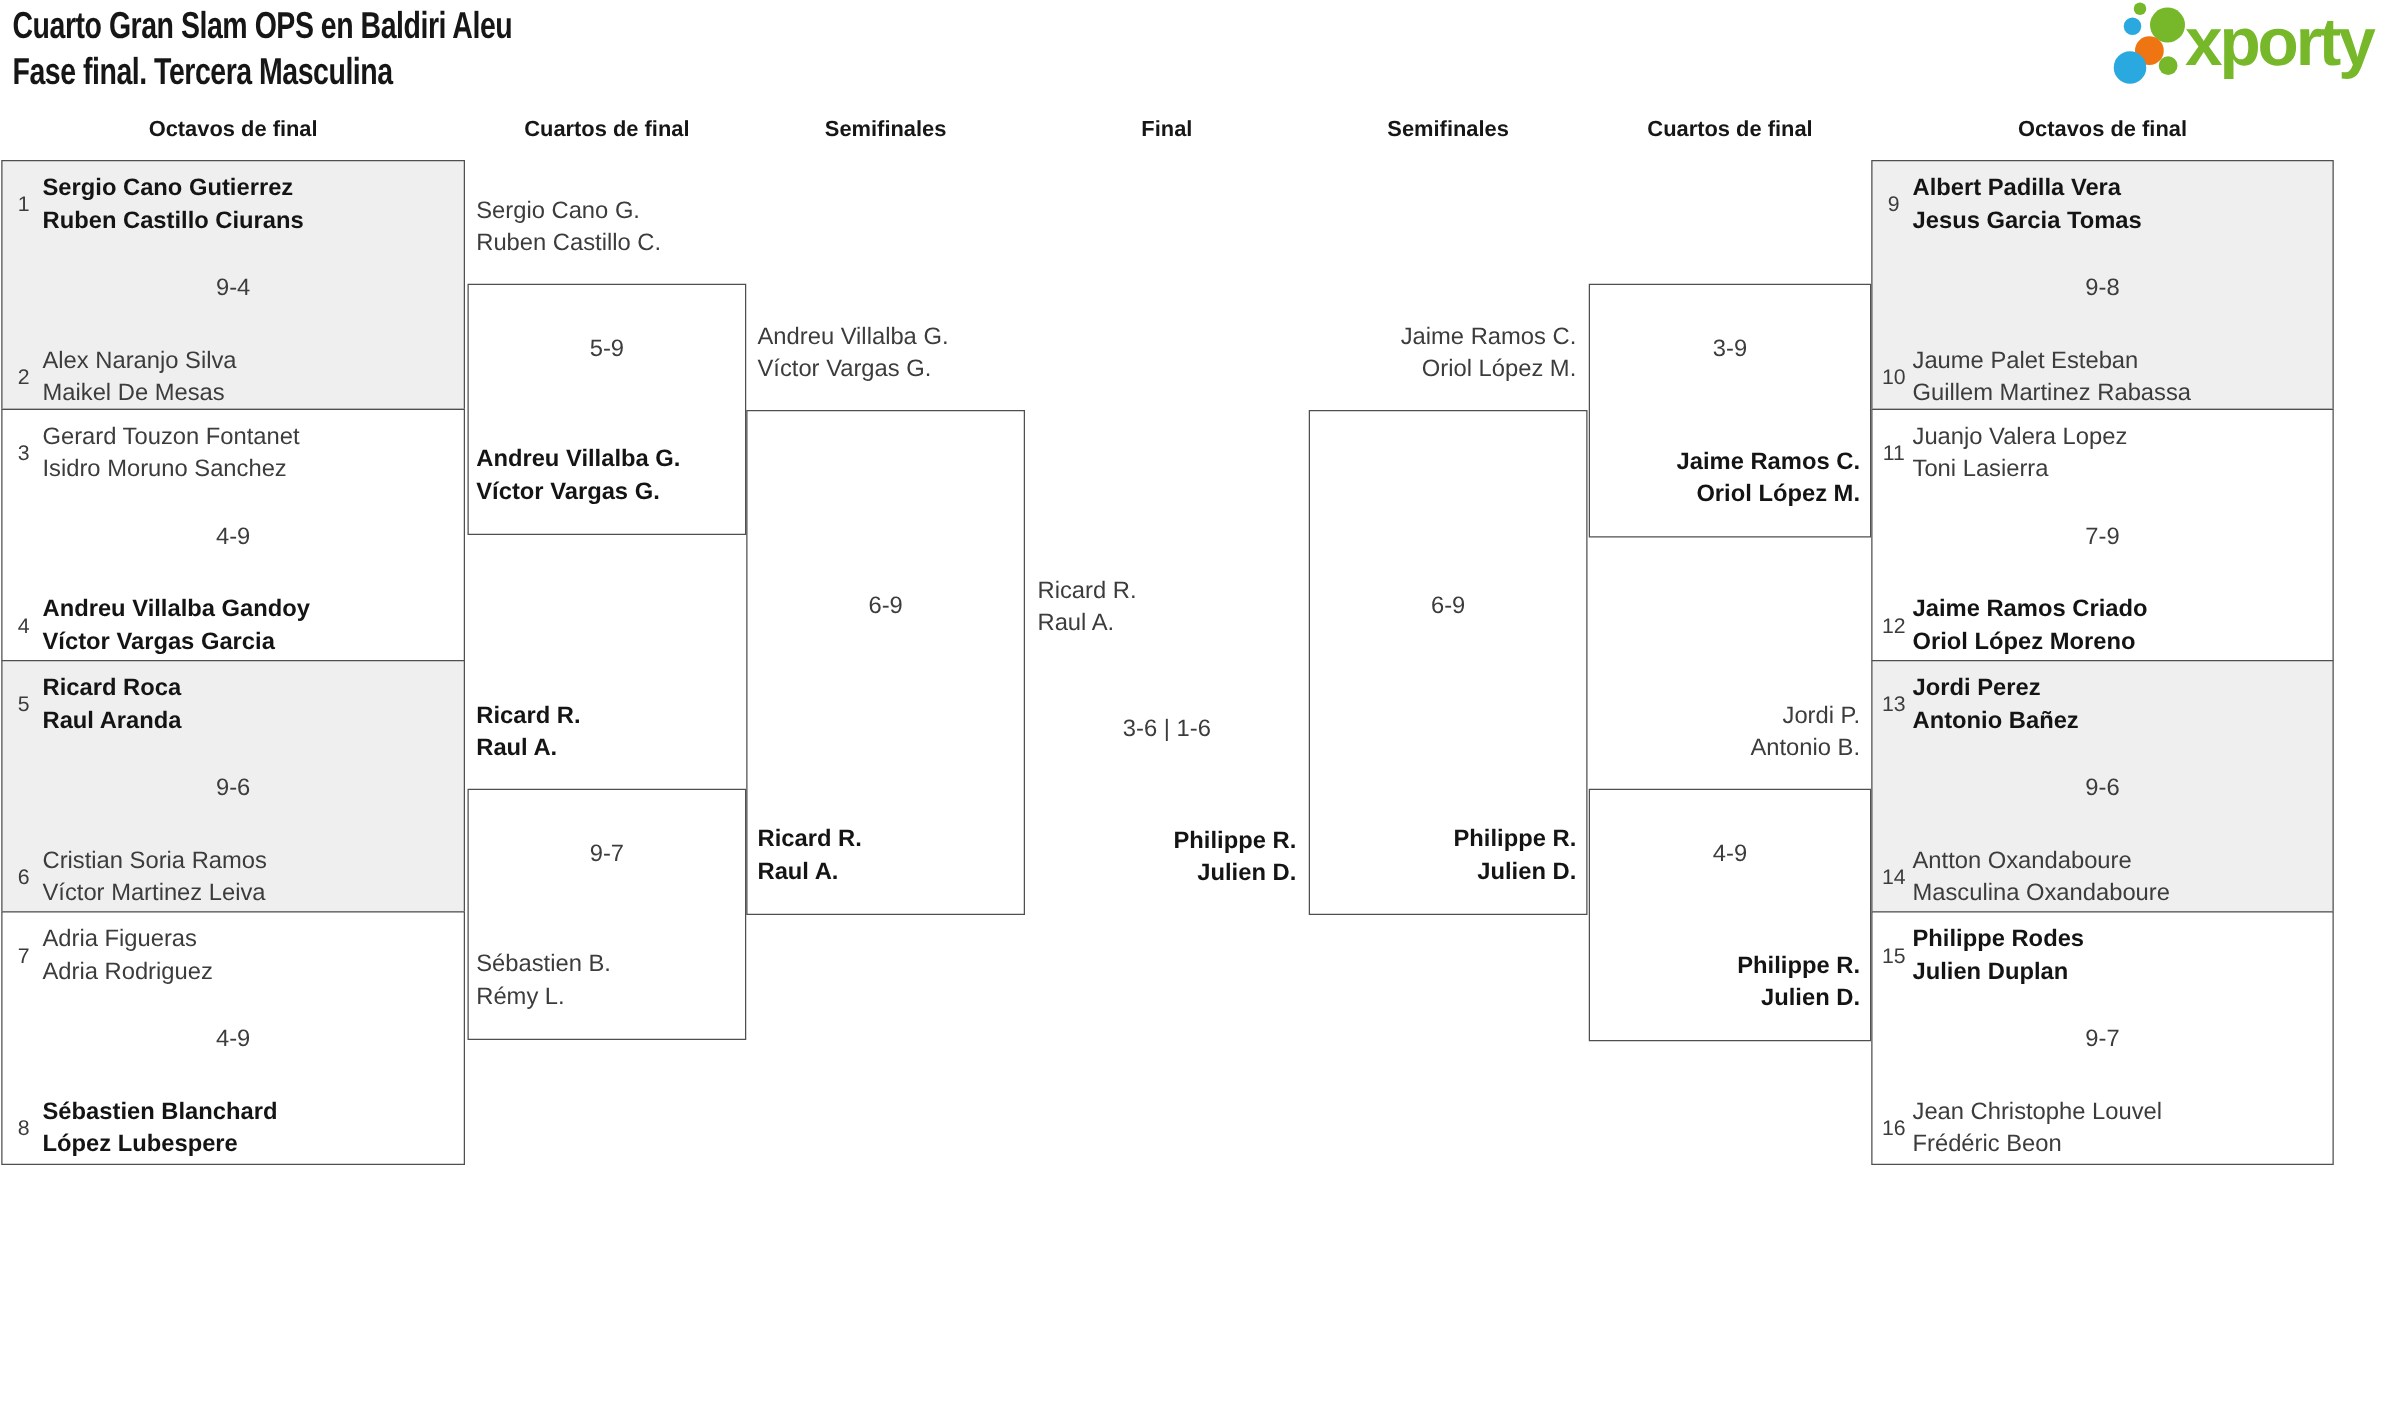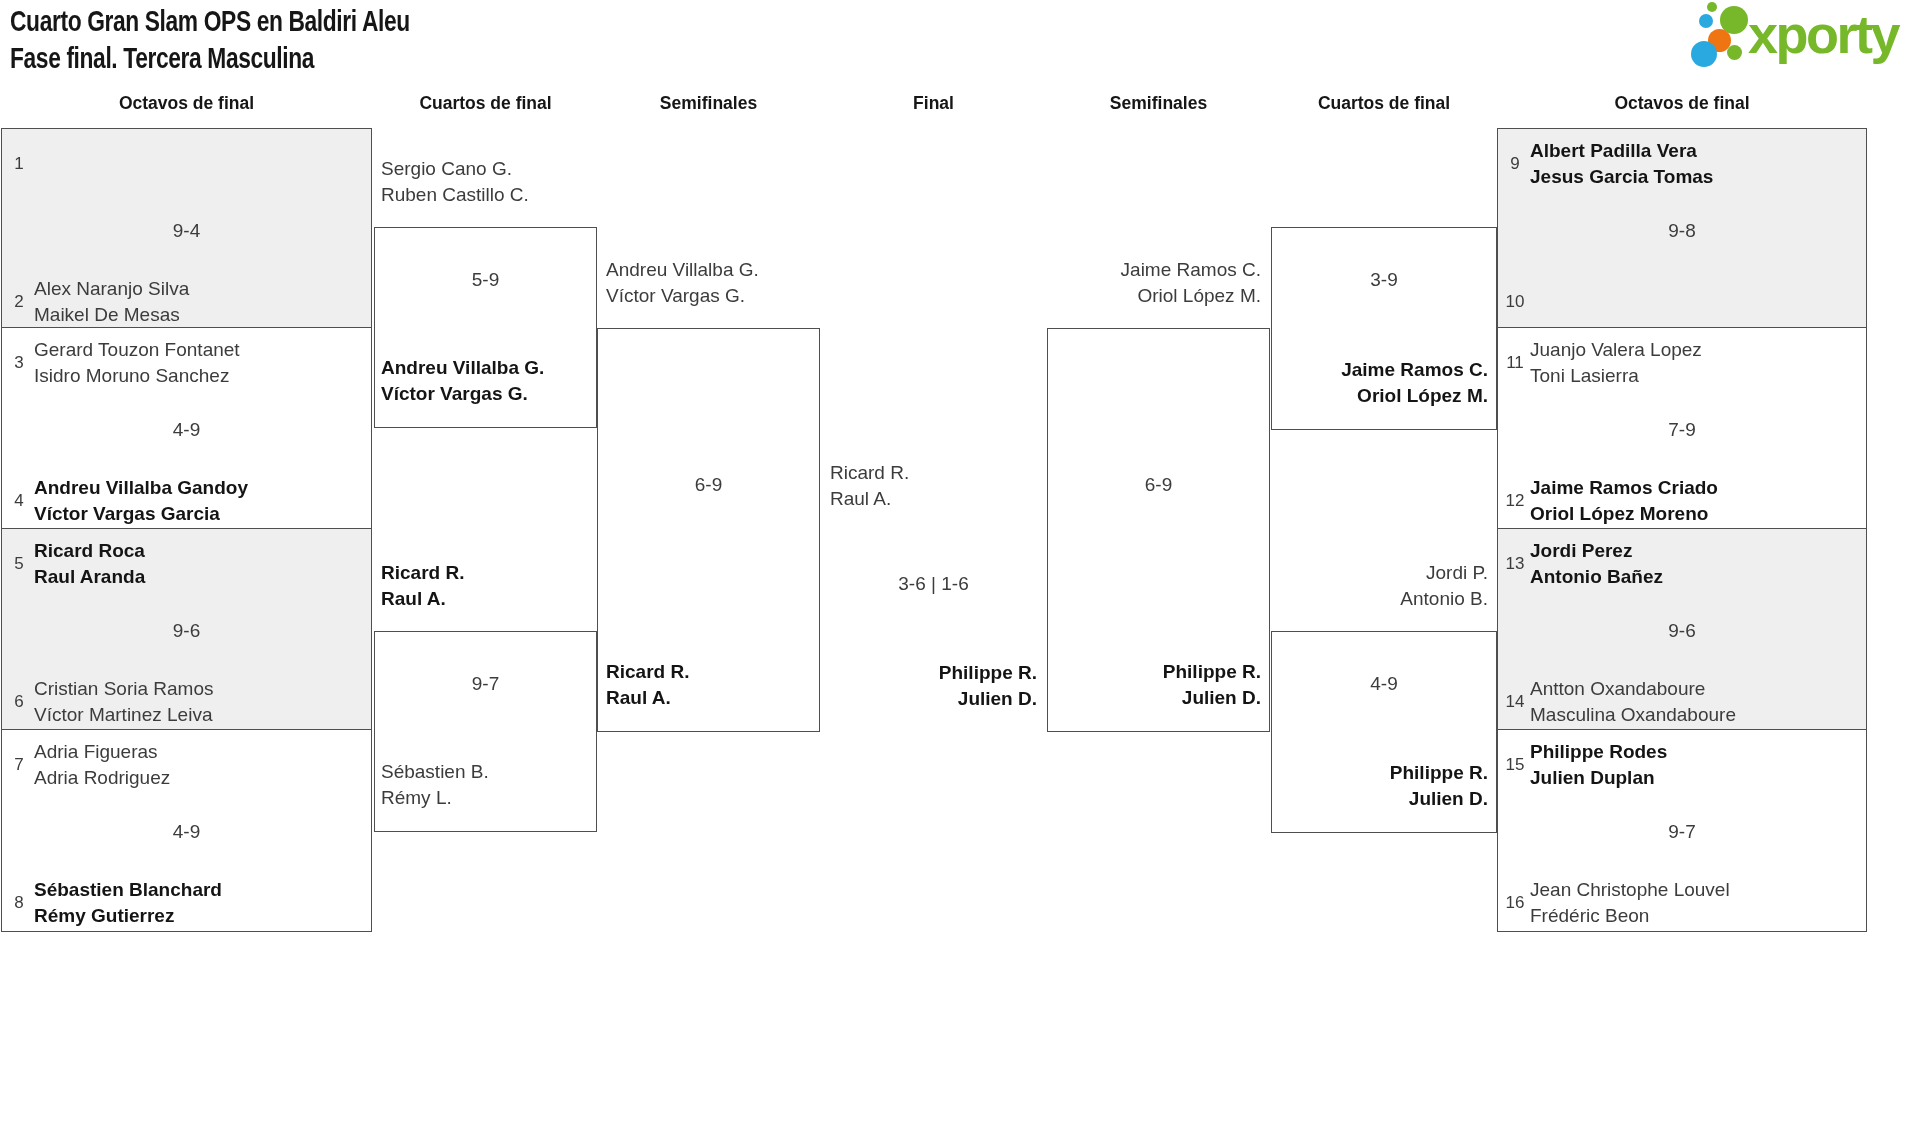--- a/index.html
+++ b/index.html
@@ -61,20 +61,24 @@
   <div class="rh" style="left:1px;width:371px">Octavos de final</div>
   <div class="rh" style="left:374px;width:223px">Cuartos de final</div>
   <div class="rh" style="left:597px;width:223px">Semifinales</div>
   <div class="rh" style="left:820px;width:227px">Final</div>
   <div class="rh" style="left:1047px;width:223px">Semifinales</div>
   <div class="rh" style="left:1271px;width:226px">Cuartos de final</div>
   <div class="rh" style="left:1497px;width:370px">Octavos de final</div>
 
   <div class="box gray" style="left:1px;top:128px;width:371px;height:200px">
     <div class="seed s1">1</div>
+    <div class="team t1 bold">
+      <div>Sergio Cano Gutierrez</div>
+      <div>Ruben Castillo Ciurans</div>
+    </div>
     <div class="score">9-4</div>
     <div class="seed s2">2</div>
     <div class="team t2">
       <div>Alex Naranjo Silva</div>
       <div>Maikel De Mesas</div>
     </div>
   </div>
 
   <div class="box" style="left:1px;top:327px;width:371px;height:202px">
     <div class="seed s1">3</div>
@@ -107,21 +111,21 @@
   <div class="box" style="left:1px;top:729px;width:371px;height:203px">
     <div class="seed s1">7</div>
     <div class="team t1">
       <div>Adria Figueras</div>
       <div>Adria Rodriguez</div>
     </div>
     <div class="score">4-9</div>
     <div class="seed s2">8</div>
     <div class="team t2 bold">
       <div>Sébastien Blanchard</div>
-      <div>Rémy Gutierrez</div>
+      <div>López Lubespere</div>
     </div>
   </div>
 
   <div class="frame qf" style="left:374px;top:227px;width:223px;height:201px">
     <div class="pair L topL">
       <div>Sergio Cano G.</div>
       <div>Ruben Castillo C.</div>
     </div>
     <div class="score">5-9</div>
     <div class="pair L botL bold">
@@ -199,20 +203,24 @@
   </div>
 
   <div class="box gray" style="left:1497px;top:128px;width:370px;height:200px">
     <div class="seed s1">9</div>
     <div class="team t1 bold">
       <div>Albert Padilla Vera</div>
       <div>Jesus Garcia Tomas</div>
     </div>
     <div class="score">9-8</div>
     <div class="seed s2">10</div>
+    <div class="team t2">
+      <div>Jaume Palet Esteban</div>
+      <div>Guillem Martinez Rabassa</div>
+    </div>
   </div>
 
   <div class="box" style="left:1497px;top:327px;width:370px;height:202px">
     <div class="seed s1">11</div>
     <div class="team t1">
       <div>Juanjo Valera Lopez</div>
       <div>Toni Lasierra</div>
     </div>
     <div class="score">7-9</div>
     <div class="seed s2">12</div>

